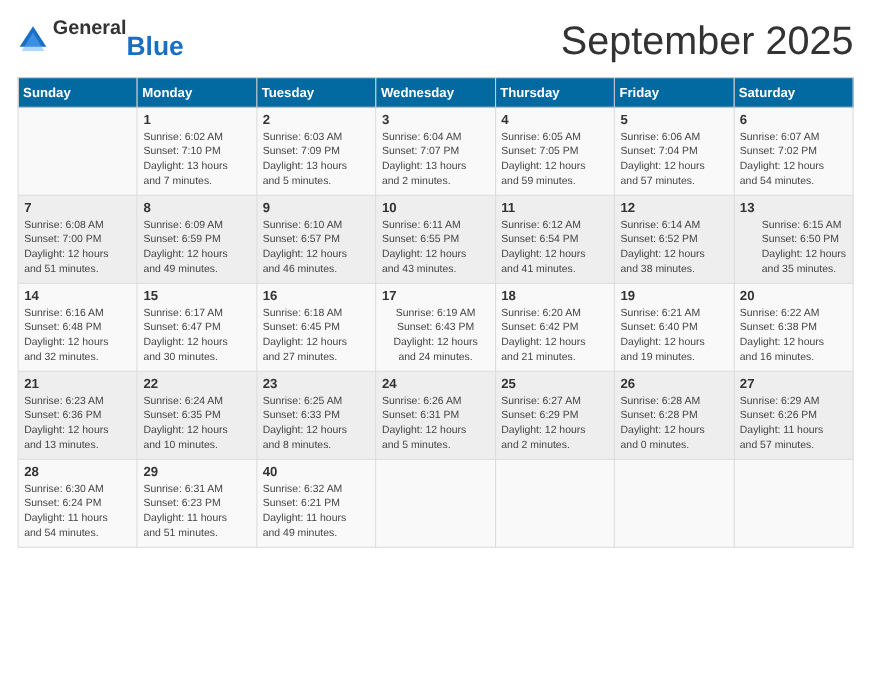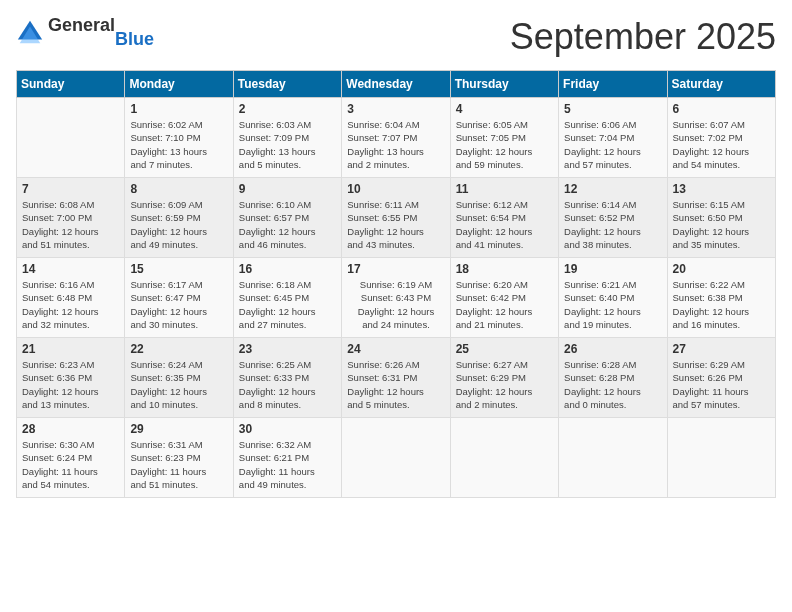--- a/index.html
+++ b/index.html
@@ -25,21 +25,21 @@
       display: flex;
       flex-direction: row;
       line-height: 1.1;
     }
     .logo-general {
       font-size: 18px;
       font-weight: bold;
       color: #333;
     }
     .logo-blue {
-      font-size: 18px;
+      font-size: 24px;
       font-weight: bold;
       color: #1a6fc4;
       margin-top: 14px;
     }
     .logo-icon {
       width: 28px;
       height: 28px;
     }
     .title-area {
       text-align: right;
@@ -212,21 +212,21 @@
         </td>
         <td>
           <span class="day-number">12</span>
           <div class="day-info" style="white-space: pre-line;">Sunrise: 6:14 AM
 Sunset: 6:52 PM
 Daylight: 12 hours
 and 38 minutes.</div>
         </td>
         <td>
           <span class="day-number">13</span>
-          <div class="day-info" style="white-space: pre-line;">Sunrise: 6:15 AM
+          <div class="day-info" style="white-space: pre-line; margin-left: 20px;">Sunrise: 6:15 AM
 Sunset: 6:50 PM
 Daylight: 12 hours
 and 35 minutes.</div>
         </td>
       </tr>
       <tr>
         <td>
           <span class="day-number">14</span>
           <div class="day-info" style="white-space: pre-line;">Sunrise: 6:16 AM
 Sunset: 6:48 PM
@@ -336,21 +336,21 @@
 and 54 minutes.</div>
         </td>
         <td>
           <span class="day-number">29</span>
           <div class="day-info" style="white-space: pre-line;">Sunrise: 6:31 AM
 Sunset: 6:23 PM
 Daylight: 11 hours
 and 51 minutes.</div>
         </td>
         <td>
-          <span class="day-number">30</span>
+          <span class="day-number">40</span>
           <div class="day-info" style="white-space: pre-line;">Sunrise: 6:32 AM
 Sunset: 6:21 PM
 Daylight: 11 hours
 and 49 minutes.</div>
         </td>
         <td class="empty-cell"></td>
         <td class="empty-cell"></td>
         <td class="empty-cell"></td>
         <td class="empty-cell"></td>
       </tr>

